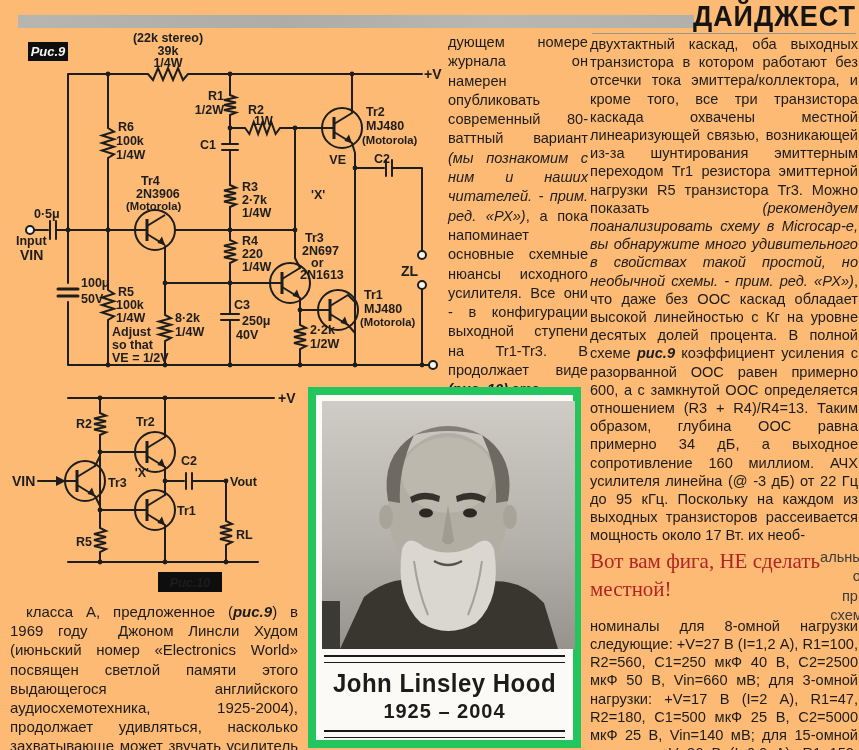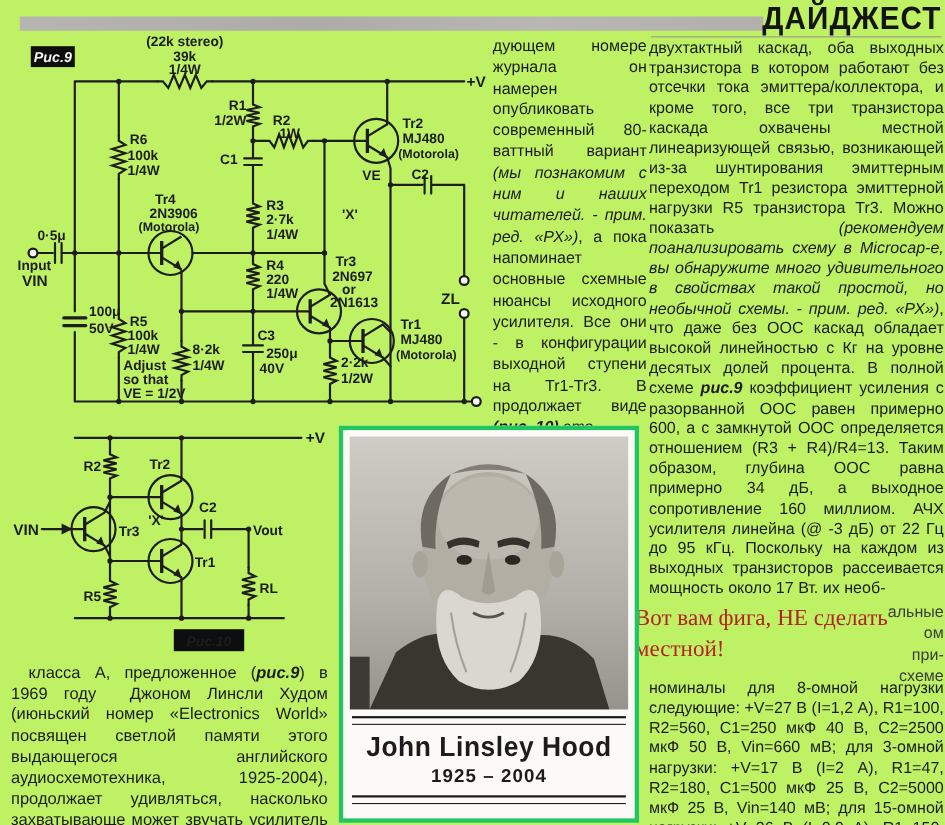--- a/index.html
+++ b/index.html
@@ -1,16 +1,16 @@
 <!DOCTYPE html>
 <html lang="ru"><head>
 <meta charset="utf-8">
 <style>
   html,body{margin:0;padding:0;background:#e9e8e3;}
-  .page{position:relative;width:859px;height:750px;background:#bef264;
+  .page{position:relative;width:859px;height:750px;background:#fdba74;
         font-family:"Liberation Sans",sans-serif;color:#1c1c1c;overflow:hidden;}
   
   .topbar{position:absolute;left:18px;top:15px;width:676px;height:13px;
           background:linear-gradient(90deg,#b7b5af,#aeaca6 40%,#b9b7b1 70%,#b2b0aa);}
   .mag-title{position:absolute;left:690px;top:0px;width:166px;height:32px;
              font-size:27px;font-weight:900;letter-spacing:1px;color:#141414;
              text-align:right;transform:scaleY(1.08);transform-origin:top;}
   .hdr-underline{position:absolute;left:592px;top:33px;width:264px;height:1px;background:#9a988f;}
   
   .fig-badge{position:absolute;background:#0e0e0e;color:#f4f4f0;font-weight:bold;
@@ -24,37 +24,37 @@
   
   .col{position:absolute;text-align:justify;}
   .col-mid{left:448px;top:33px;width:140px;font-size:14.6px;line-height:19.3px;}
   .col-right{left:590px;top:35px;width:268px;font-size:14.6px;line-height:18.2px;}
   .col-bl{left:10px;top:602px;width:288px;font-size:15px;line-height:19.2px;}
   .it{font-style:italic;}
   .b{font-weight:normal;margin-left:16px;}
   .bi{font-weight:bold;font-style:italic;}
   .col p{margin:0;}
   
-  .obscured{display:flex;justify-content:flex-end;align-items:flex-start;
+  .obscured{display:flex;justify-content:flex-start;align-items:flex-start;
             height:70px;margin:2px 0 0 0;}
   .rednote{font-family:"Liberation Serif",serif;color:#b22424;font-size:21px;
            line-height:28px;white-space:nowrap;}
   .remnants{text-align:right;font-size:14.6px;line-height:19.5px;color:#3c3c3c;
             padding-top:1px;}
   .remnants span{display:block;}
   
   .photo-frame{position:absolute;left:308px;top:387px;width:273px;height:361px;
-               background:#fbfaf7;border:4px solid #22c55e;box-sizing:border-box;
+               background:#fbfaf7;border:8px solid #22c55e;box-sizing:border-box;
                padding:6px 6px 0 6px;}
   .photo-img{width:253px;height:248px;display:block;background:#b5b2ab;}
   .caption{margin-top:6px;text-align:center;}
   .cap-rule{height:5px;border-top:2px solid #1a1a1a;border-bottom:1px solid #1a1a1a;margin:0 2px;}
   .cap-name{font-size:24px;font-weight:900;letter-spacing:0.5px;margin:7px 0 2px 0;
             transform:scaleY(1.05);}
-  .cap-years{font-size:17px;font-weight:bold;letter-spacing:1px;margin:0 0 7px 0;}
+  .cap-years{font-size:20px;font-weight:bold;letter-spacing:1px;margin:0 0 7px 0;}
 </style>
 </head>
 <body>
 
 <div class="page">
 
   <div class="topbar"></div>
   <div class="mag-title">ДАЙДЖЕСТ</div>
   <div class="hdr-underline"></div>
 

